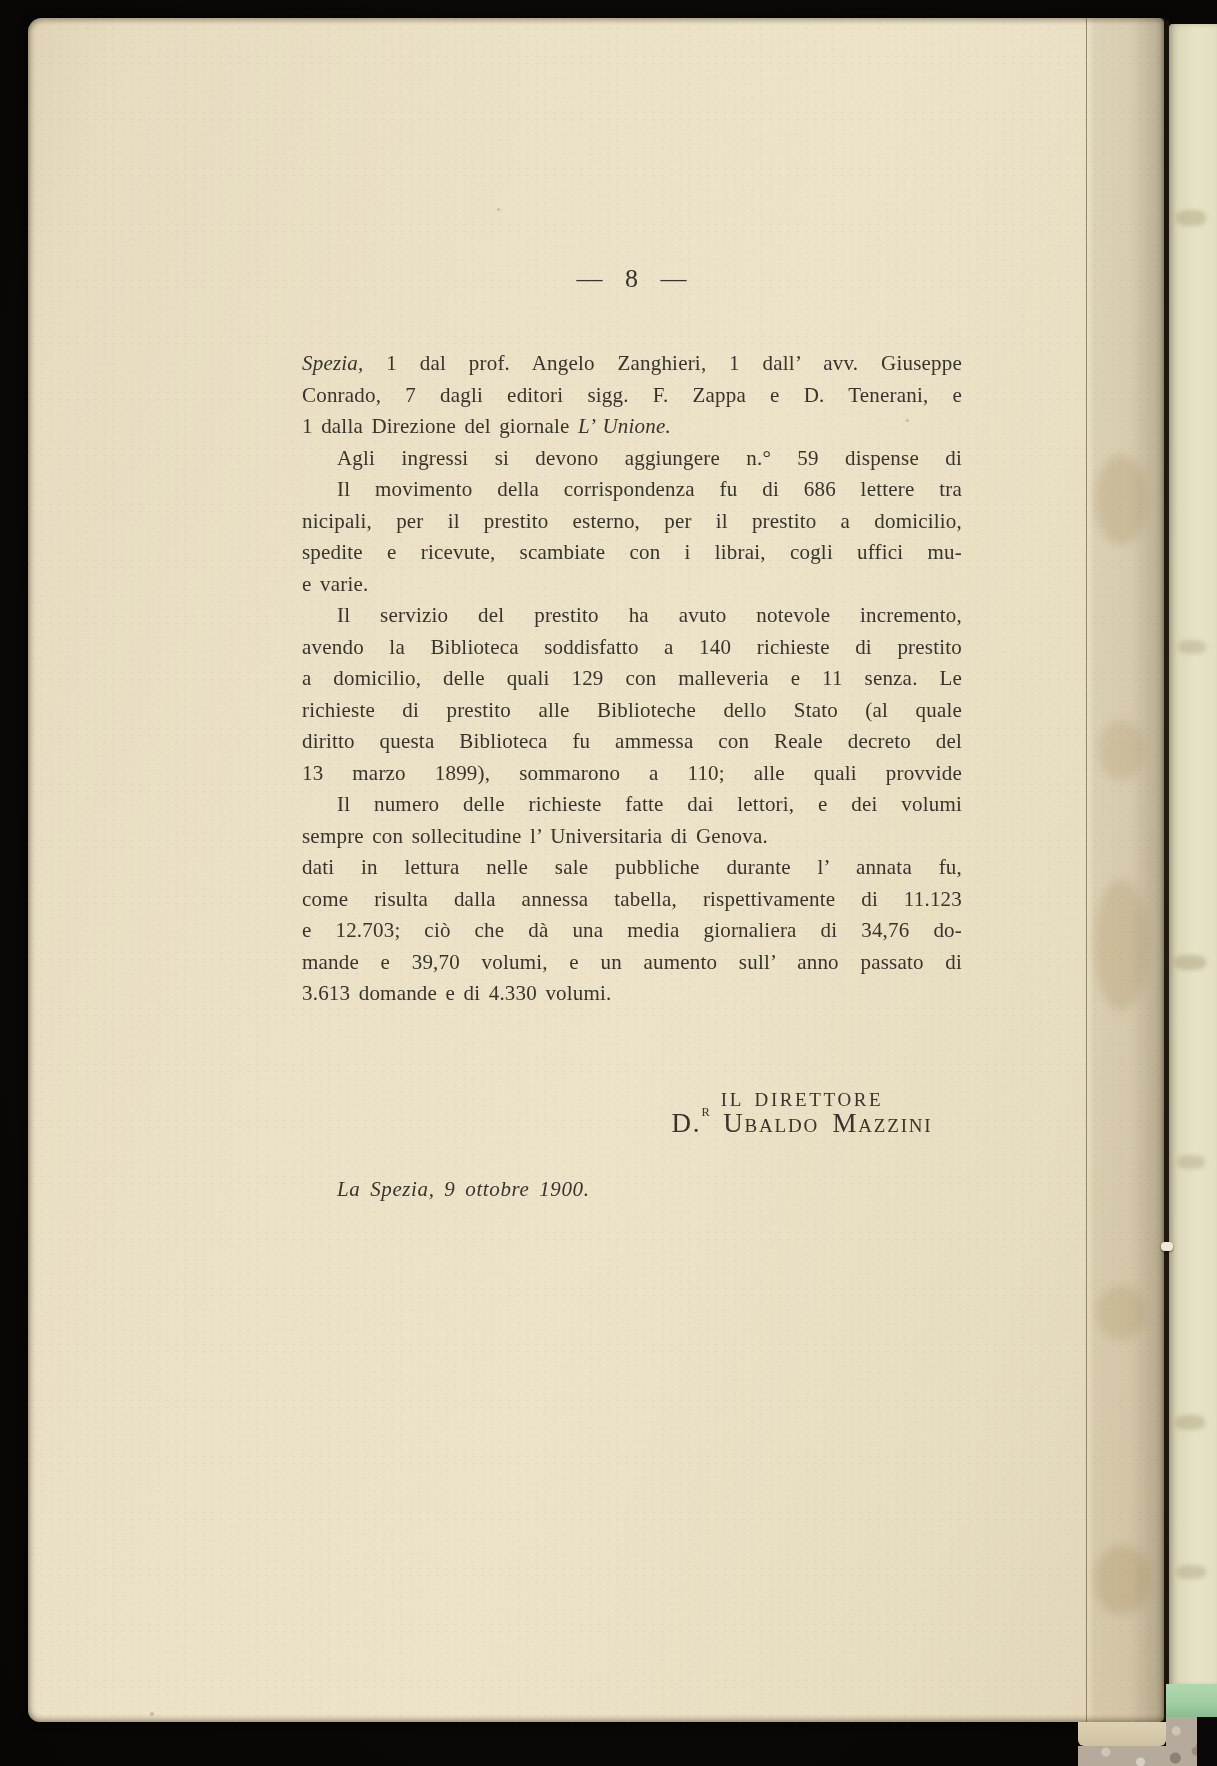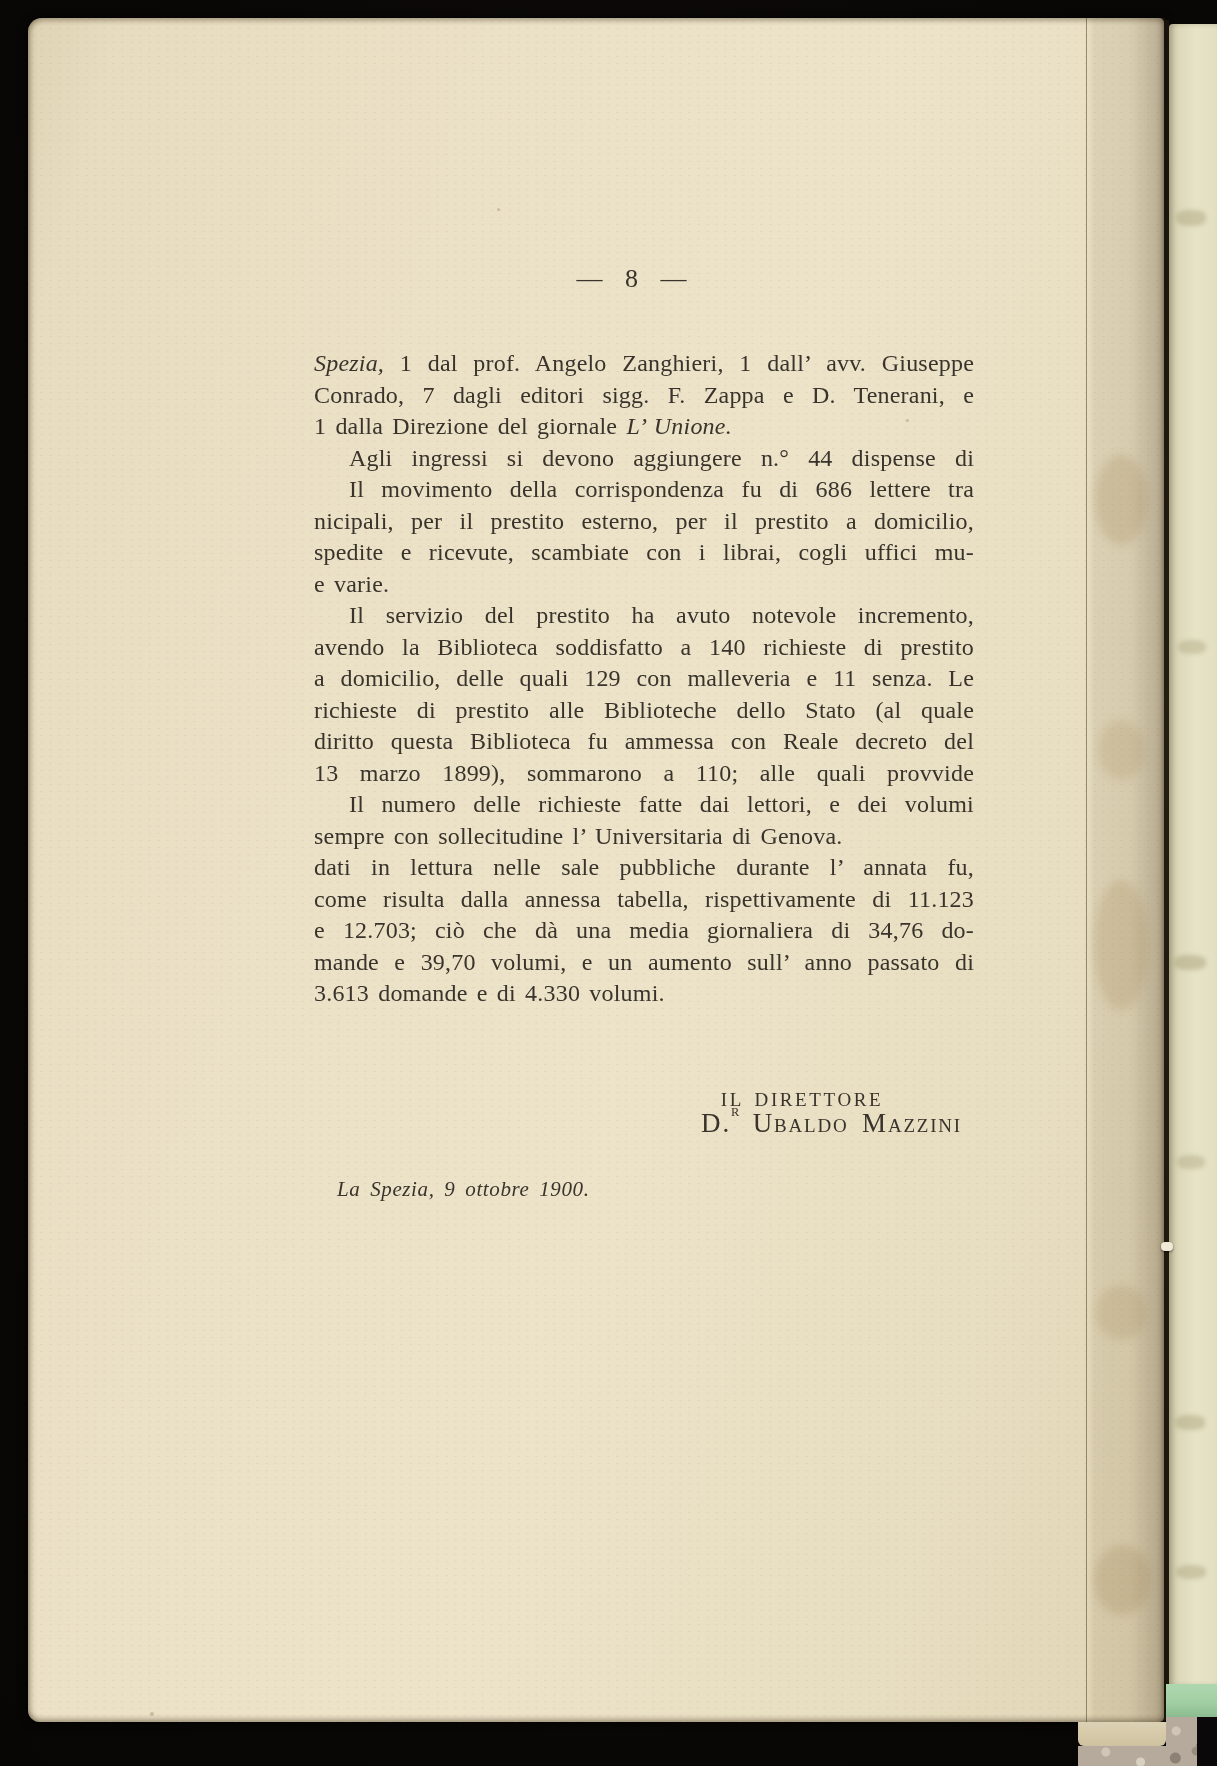--- a/index.html
+++ b/index.html
@@ -64,32 +64,32 @@
   }
   .under-tab{position:absolute;left:1078px;top:1722px;width:88px;height:24px;
     background:linear-gradient(180deg,#dcd1b3,#cfc2a0);border-radius:0 0 6px 6px;}
   .black-wedge{position:absolute;left:1197px;top:1717px;width:20px;height:49px;background:#0a0808;}
   
   .ink{color:#39332b;}
   .pnum{
     position:absolute;left:302px;top:264px;width:660px;text-align:center;
     font-size:26px;word-spacing:14px;letter-spacing:1px;
   }
-  .textblock{position:absolute;left:314px;top:348px;width:660px;
-    font-size:24px;line-height:31.5px;letter-spacing:.2px;word-spacing:3px;}
+  .textblock{position:absolute;left:302px;top:348px;width:660px;
+    font-size:21px;line-height:31.5px;letter-spacing:.2px;word-spacing:3px;}
   .tline{text-align:justify;text-align-last:justify;white-space:normal;}
   .tline.lastline{text-align:left;text-align-last:left;}
   .tline.indent{padding-left:35px;}
   .it{font-style:italic;}
   .sig-role{
     position:absolute;left:672px;top:1089px;width:260px;text-align:center;
     font-size:19px;letter-spacing:2.6px;word-spacing:4px;
   }
   .sig-name{
-    position:absolute;left:642px;top:1108px;width:320px;text-align:right;
+    position:absolute;left:642px;top:1108px;width:320px;text-align:center;
     font-size:27px;letter-spacing:1.8px;word-spacing:5px;
   }
   .sig-name sup{font-size:.46em;position:relative;top:-.45em;letter-spacing:0;}
   .sc{font-variant:small-caps;}
   .dateline{
     position:absolute;left:337px;top:1177px;
     font-size:21px;font-style:italic;letter-spacing:.6px;word-spacing:4px;
   }
 </style>
 </head>
@@ -126,21 +126,21 @@
   <div class="marble" style="left:1078px;top:1746px;width:139px;height:20px;"></div>
   <div class="green-band"></div>
   <div class="black-wedge"></div>
 
   <div class="pnum ink">— 8 —</div>
 
   <div class="textblock ink" id="textblock">
       <div class="tline"><span class="it">Spezia,</span><span> 1 dal prof. Angelo Zanghieri, 1 dall’ avv. Giuseppe</span></div>
       <div class="tline"><span>Conrado, 7 dagli editori sigg. F. Zappa e D. Tenerani, e</span></div>
       <div class="tline lastline"><span>1 dalla Direzione del giornale </span><span class="it">L’ Unione.</span></div>
-      <div class="tline indent"><span>Agli ingressi si devono aggiungere n.° 44 dispense di</span></div>
+      <div class="tline indent"><span>Agli ingressi si devono aggiungere n.° 59 dispense di</span></div>
       <div class="tline indent"><span>Il movimento della corrispondenza fu di 686 lettere tra</span></div>
       <div class="tline"><span>nicipali, per il prestito esterno, per il prestito a domicilio,</span></div>
       <div class="tline"><span>spedite e ricevute, scambiate con i librai, cogli uffici mu-</span></div>
       <div class="tline lastline"><span>e varie.</span></div>
       <div class="tline indent"><span>Il servizio del prestito ha avuto notevole incremento,</span></div>
       <div class="tline"><span>avendo la Biblioteca soddisfatto a 140 richieste di prestito</span></div>
       <div class="tline"><span>a domicilio, delle quali 129 con malleveria e 11 senza. Le</span></div>
       <div class="tline"><span>richieste di prestito alle Biblioteche dello Stato (al quale</span></div>
       <div class="tline"><span>diritto questa Biblioteca fu ammessa con Reale decreto del</span></div>
       <div class="tline"><span>13 marzo 1899), sommarono a 110; alle quali provvide</span></div>

